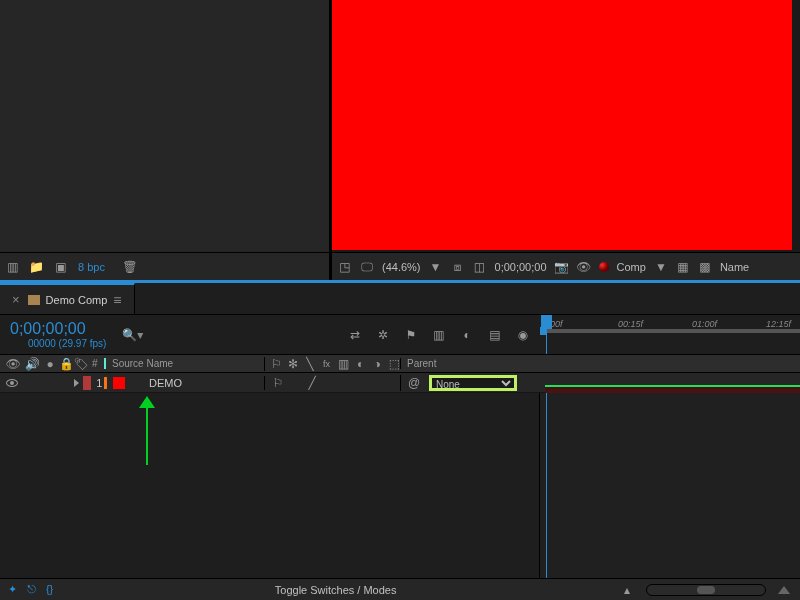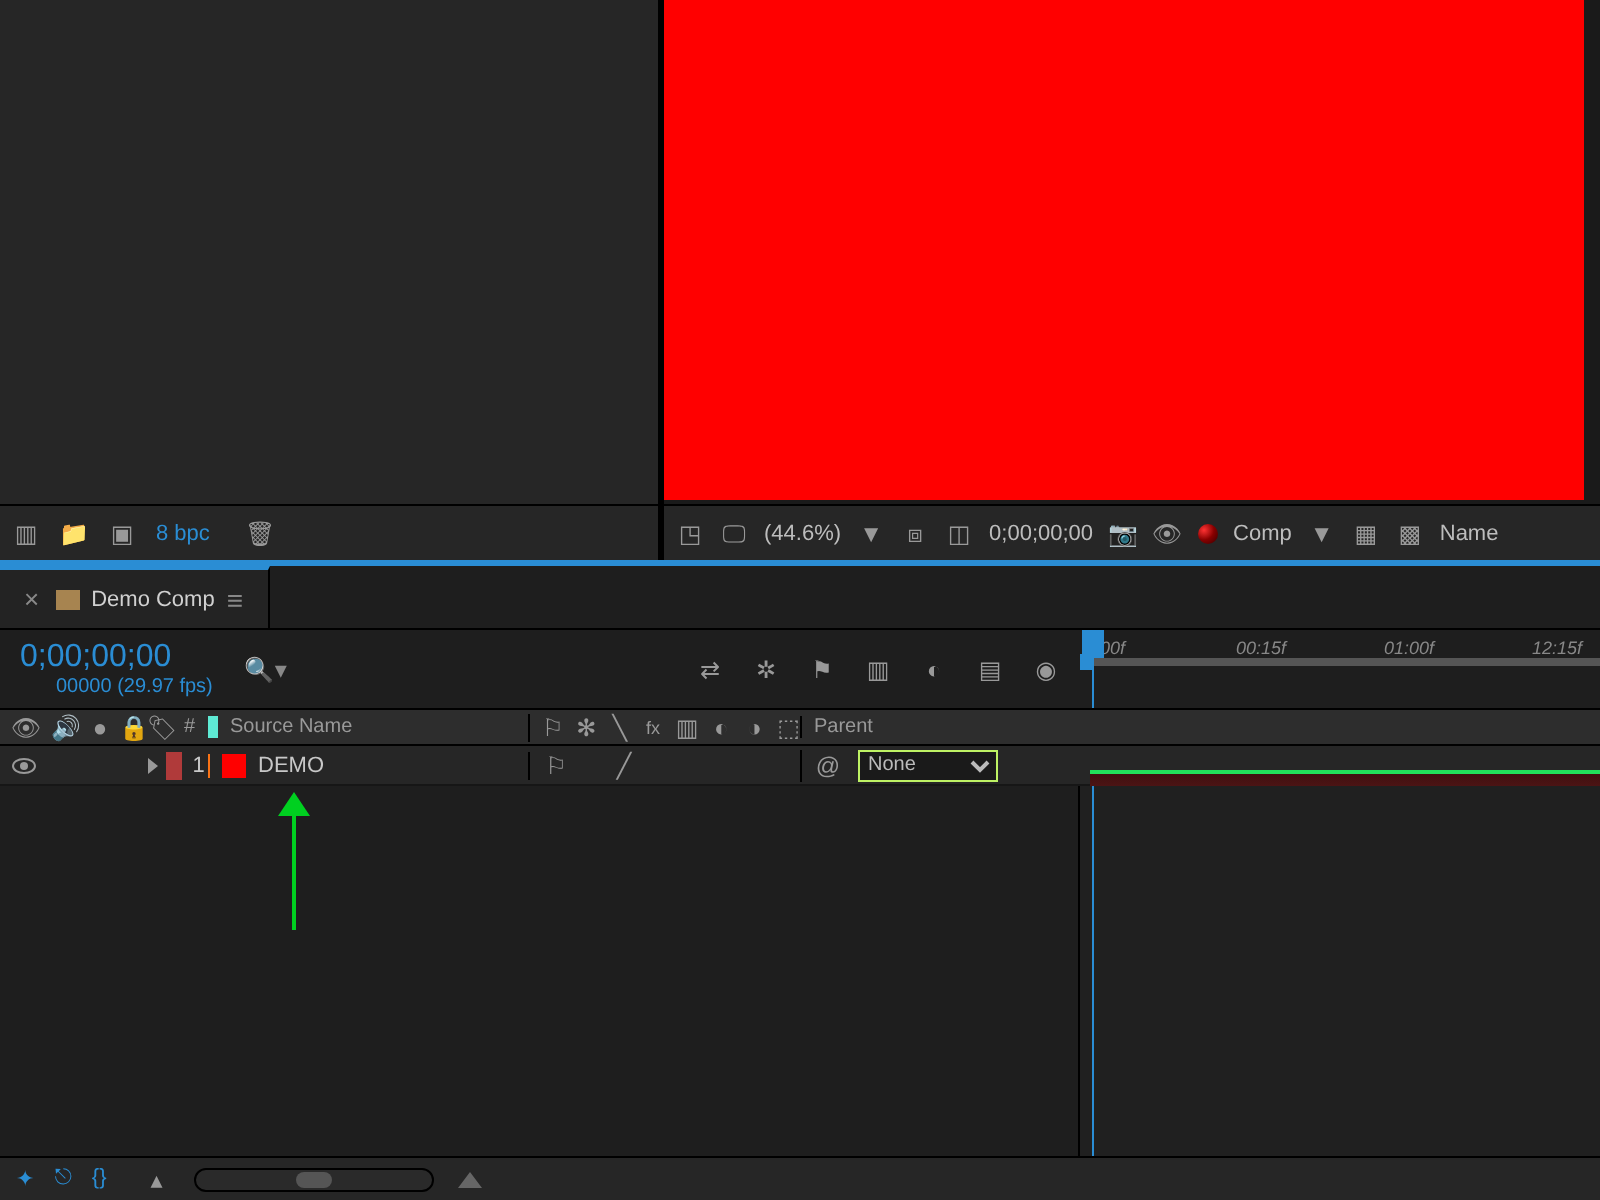--- a/index.html
+++ b/index.html
@@ -30,29 +30,29 @@
 .timecode-block { display:flex; flex-direction:column; line-height:1.1;}
 .timecode { color:#2a8dd4; font-size:16px; font-weight:500;}
 .timecode-sub { color:#2a8dd4; font-size:10px;padding-left:18px;}
 .search-ico { color:#888; font-size:12px;}
 .tl-left-icons { margin-left:auto; display:flex; gap:14px; align-items:center; color:#999;}
 .tl-right { flex:1; position:relative; background:#1e1e1e;font-style:italic;}
 
 .column-row { display:flex; height:18px; background:#2d2d2d; border-bottom:1px solid #000; font-size:10px; color:#999; align-items:center;}
 .col-a { width:74px; display:flex; align-items:center; gap:6px; padding-left:6px;}
 .col-b { width:30px; display:flex; align-items:center; gap:4px;}
-.col-c { width:160px; padding-left:6px; border-left:5px solid #5eead4;}
+.col-c { width:160px; padding-left:6px; border-left:2px solid #5eead4;}
 .col-d { width:136px; display:flex; align-items:center; gap:6px; padding-left:6px; border-left:1px solid #000;}
 .col-e { width:140px; padding-left:6px; border-left:1px solid #000;}
 .col-ruler { flex:1; position:relative; background:#303030; border-left:1px solid #000;}
 
 .layer-row { display:flex; height:20px; background:#262626; border-bottom:1px solid #161616; align-items:center; font-size:11px; color:#c8c8c8;}
 .lr-a { width:74px; display:flex; align-items:center; gap:6px; padding-left:6px;}
 .lr-b { width:30px; display:flex; align-items:center;}
-.lr-c { width:160px; padding-left:6px; border-left:1px solid #f97316; display:flex; align-items:center; gap:6px;}
+.lr-c { width:160px; padding-left:6px; border-left:3px solid #f97316; display:flex; align-items:center; gap:24px;}
 .lr-d { width:136px; display:flex; align-items:center; gap:6px; padding-left:6px; border-left:1px solid #000;}
 .lr-e { width:140px; padding-left:6px; border-left:1px solid #000; display:flex; align-items:center; gap:8px;}
 .lr-track { flex:1; position:relative; background:#1e1e1e; border-left:1px solid #000;}
 
 .layer-swatch { width:12px; height:12px; background:#ff0000;}
 .eye-ico { width:12px; height:8px; border:1px solid #999; border-radius:50%; position:relative;}
 .eye-ico:after{content:"";position:absolute;width:4px;height:4px;background:#999;border-radius:50%;top:1px;left:3px;}
 .tri { width:0;height:0;border-left:5px solid #999;border-top:4px solid transparent;border-bottom:4px solid transparent;}
 .color-label { width:10px;height:14px;background:#b03a3a;}
 .num { width:12px; text-align:center;}
@@ -76,21 +76,21 @@
 .work-area-handle { position:absolute; top:12px; left:0; width:6px; height:8px; background:#2a8dd4;}
 
 .track-bar { position:absolute; top:2px; left:4px; right:0; height:14px; background:linear-gradient(#401010,#581818); border-top:2px solid #22e05a;}
 
 
 .arrow { position:absolute; left:146px; top:405px; width:2px; height:60px; background:#00d020;}
 .arrow-head { position:absolute; left:139px; top:396px; width:0; height:0; border-left:8px solid transparent; border-right:8px solid transparent; border-bottom:12px solid #00d020;}
 
 .ico { display:inline-flex; width:14px; height:14px; align-items:center; justify-content:center; color:#999; font-size:12px;}
 .swatch-3d{width:10px;height:10px;background:radial-gradient(circle at 30% 30%,#f33,#800,#300);border-radius:50%;}
-select.none-dd { background:#1a1a1a; color:#bbb; border:1px solid #bef264; font-size:10px; height:16px; width:70px;}
+select.none-dd { background:#1a1a1a; color:#bbb; border:3px solid #bef264; font-size:10px; height:16px; width:88px;}
 
 .scroll-track{height:12px;background:#2a2a2a;border:1px solid #000;border-radius:6px;width:120px;position:relative;}
 .scroll-thumb{position:absolute;left:50px;top:1px;width:18px;height:8px;background:#555;border-radius:4px;}
 .mount{width:0;height:0;border-left:6px solid transparent;border-right:6px solid transparent;border-bottom:8px solid #666;display:inline-block;}
 </style>
 </head>
 <body>
 
 <div class="top-area">
   <div class="project-panel">
@@ -234,20 +234,21 @@
       </div>
     </div>
   </div>
 
   <div class="footer-row">
     <div class="footer-left">
       <span>✦</span>
       <span>⎋</span>
       <span>{}</span>
     </div>
+    <div class="footer-center">Toggle Switches / Modes</div>
     <div class="footer-right">
       <span class="ico">▴</span>
       <div class="scroll-track">
           <div class="scroll-thumb"></div>
         </div>
       <span class="mount"></span>
     </div>
   </div>
 </div>
 

